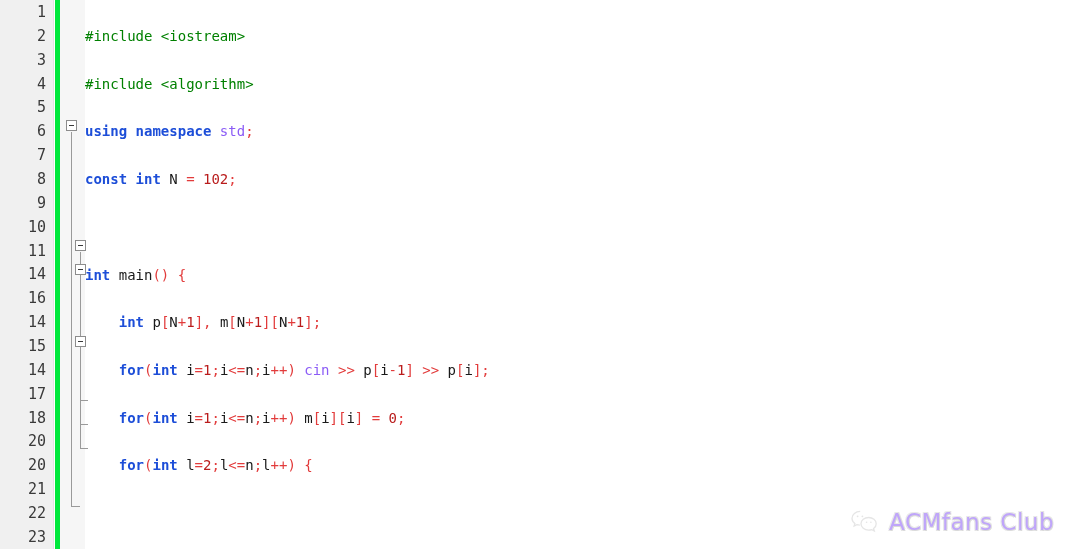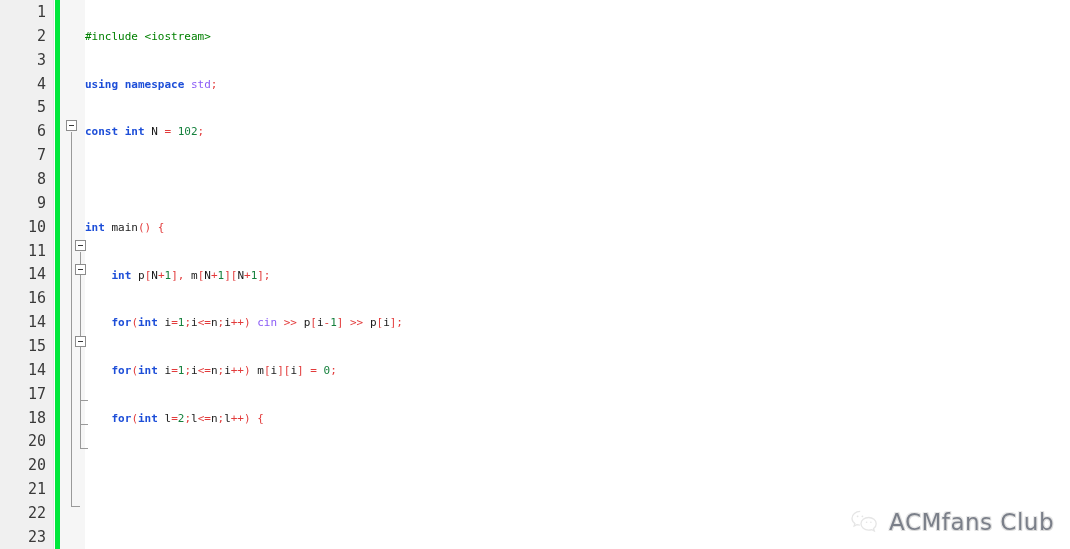--- a/index.html
+++ b/index.html
@@ -97,54 +97,54 @@
   }
 
   
   .code {
     position: absolute;
     left: 85px;
     top: 0;
     width: 985px;
     height: 444px;
     font-family: "DejaVu Sans Mono", "Liberation Mono", monospace;
-    font-size: 11px;
+    font-size: 14px;
     line-height: 23.87px;
     white-space: pre;
     color: #000000;
     padding-top: 1px;
     box-sizing: border-box;
   }
   .code .ln { height: 23.87px; }
 
   
   .pre  { color: #008000; }   
   .kw   { color: #1d4ed8; font-weight: bold; }  
   .id   { color: #1a1a1a; }   
   .lib  { color: #8b5cf6; }   
-  .num  { color: #15803d; }   
+  .num  { color: #b91c1c; }   
   .pun  { color: #e23b3b; }   
   .plain{ color: #1a1a1a; }
 
   
   .watermark {
     position: absolute;
     right: 16px;
     bottom: 14px;
     display: flex;
     align-items: center;
     gap: 9px;
     opacity: 0.55;
     pointer-events: none;
     user-select: none;
   }
   .watermark .wm-text {
     font-family: "DejaVu Sans", "Liberation Sans", sans-serif;
     font-size: 23px;
-    color: #0f172a;
+    color: #8b5cf6;
     letter-spacing: 0.5px;
     text-shadow:
        1px 1px 0 #bdbdbd,
       -1px -1px 0 #d8d8d8,
        1px -1px 0 #cfcfcf,
       -1px 1px 0 #cfcfcf;
   }
   .watermark svg { display: block; }
 </style>
 </head>
@@ -196,20 +196,21 @@
     <div class="fold-tick" style="left:20px; top:424px; width:8px;"></div>
     <div class="fold-box" style="left:15px; top:264px;"></div>
 
     <div class="fold-line" style="left:20px; top:348px; height:52px;"></div>
     <div class="fold-tick" style="left:20px; top:400px; width:8px;"></div>
     <div class="fold-box" style="left:15px; top:336px;"></div>
   </div>
 
   <div class="code">
 <div class="ln"><span class="pre">#include &lt;iostream&gt;</span></div>
+<div class="ln"><span class="pre">#include &lt;algorithm&gt;</span></div>
 <div class="ln"><span class="kw">using namespace </span><span class="lib">std</span><span class="pun">;</span></div>
 <div class="ln"><span class="kw">const int </span><span class="id">N </span><span class="pun">= </span><span class="num">102</span><span class="pun">;</span></div>
 <div class="ln"></div>
 <div class="ln"><span class="kw">int </span><span class="id">main</span><span class="pun">() {</span></div>
 <div class="ln"><span class="plain">    </span><span class="kw">int </span><span class="id">p</span><span class="pun">[</span><span class="id">N</span><span class="pun">+</span><span class="num">1</span><span class="pun">], </span><span class="id">m</span><span class="pun">[</span><span class="id">N</span><span class="pun">+</span><span class="num">1</span><span class="pun">][</span><span class="id">N</span><span class="pun">+</span><span class="num">1</span><span class="pun">];</span></div>
 <div class="ln"><span class="plain">    </span><span class="kw">for</span><span class="pun">(</span><span class="kw">int </span><span class="id">i</span><span class="pun">=</span><span class="num">1</span><span class="pun">;</span><span class="id">i</span><span class="pun">&lt;=</span><span class="id">n</span><span class="pun">;</span><span class="id">i</span><span class="pun">++) </span><span class="lib">cin </span><span class="pun">&gt;&gt; </span><span class="id">p</span><span class="pun">[</span><span class="id">i</span><span class="pun">-</span><span class="num">1</span><span class="pun">] &gt;&gt; </span><span class="id">p</span><span class="pun">[</span><span class="id">i</span><span class="pun">];</span></div>
 <div class="ln"><span class="plain">    </span><span class="kw">for</span><span class="pun">(</span><span class="kw">int </span><span class="id">i</span><span class="pun">=</span><span class="num">1</span><span class="pun">;</span><span class="id">i</span><span class="pun">&lt;=</span><span class="id">n</span><span class="pun">;</span><span class="id">i</span><span class="pun">++) </span><span class="id">m</span><span class="pun">[</span><span class="id">i</span><span class="pun">][</span><span class="id">i</span><span class="pun">] = </span><span class="num">0</span><span class="pun">;</span></div>
 <div class="ln"><span class="plain">    </span><span class="kw">for</span><span class="pun">(</span><span class="kw">int </span><span class="id">l</span><span class="pun">=</span><span class="num">2</span><span class="pun">;</span><span class="id">l</span><span class="pun">&lt;=</span><span class="id">n</span><span class="pun">;</span><span class="id">l</span><span class="pun">++) {</span></div>
 
 

